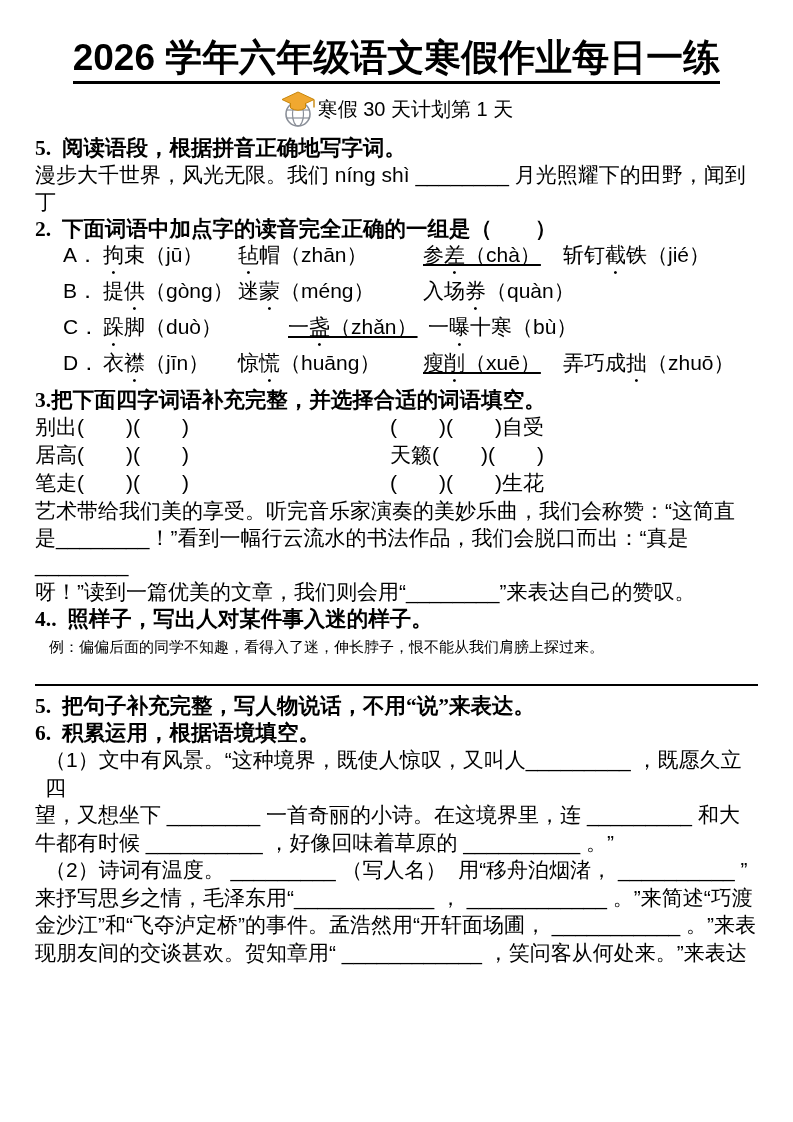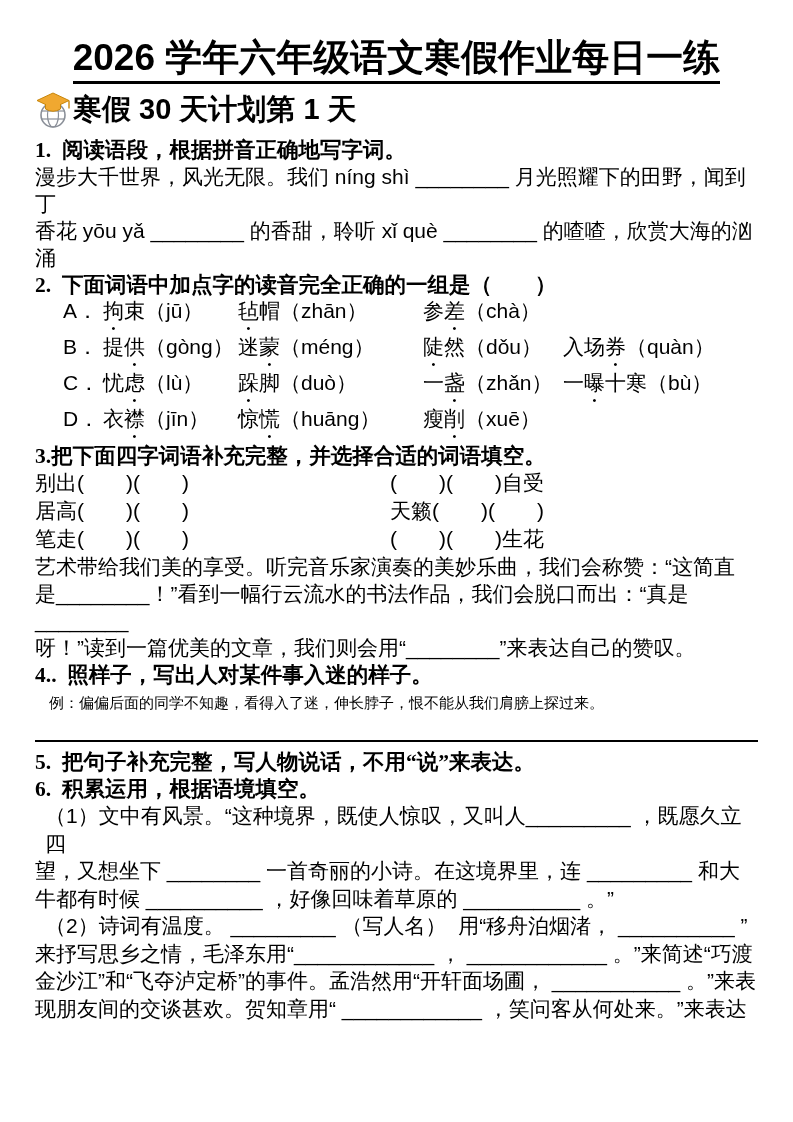--- a/index.html
+++ b/index.html
@@ -17,23 +17,24 @@
     font-weight: 800;
     text-align: center;
     line-height: 1.2;
     margin-bottom: 10px;
   }
   .title .underlined { border-bottom: 3px solid #000; padding-bottom: 3px; }
 
   .subtitle {
     display: flex;
     align-items: center;
+    justify-content: center;
     gap: 2px;
-    font-size: 29px;
-    font-weight: 700;
+    font-size: 20px;
+    font-weight: 400;
     margin-bottom: 8px;
   }
   .cap-icon { display: inline-flex; }
 
   .prompt {
     font-family: "Liberation Serif", "DejaVu Serif", serif;
     font-size: 21.5px;
     font-weight: 700;
     line-height: 25px;
     white-space: pre-wrap;
@@ -51,21 +52,21 @@
     display: flex;
     font-size: 21px;
     line-height: 25.5px;
     padding-left: 28px;
     white-space: pre;
   }
   .opt-label { width: 40px; }
   .cell { display: inline-block; }
   .c1 { width: 135px; }
   .c2 { width: 185px; }
-  .c3 { width: 140px; }
+  .c3 { width: 140px; text-decoration: underline; }
   .dotted {
     -webkit-text-emphasis: filled dot;
     text-emphasis: filled dot;
     -webkit-text-emphasis-position: under right;
     text-emphasis-position: under right;
   }
 
   .q3-row {
     display: flex;
     font-size: 21px;
@@ -103,54 +104,53 @@
         <line x1="6.5" y1="20" x2="29.5" y2="20" stroke="#8a8f98" stroke-width="1.2"></line>
         <line x1="6.5" y1="28" x2="29.5" y2="28" stroke="#8a8f98" stroke-width="1.2"></line>
         <polygon points="18,2 34,9.5 18,17 2,9.5" fill="#f0a830" stroke="#c8860a" stroke-width="1"></polygon>
         <path d="M10.5 13 L10.5 18 Q18 22.5 25.5 18 L25.5 13" fill="#f0a830" stroke="#c8860a" stroke-width="1"></path>
         <line x1="34" y1="9.5" x2="34" y2="17.5" stroke="#c8860a" stroke-width="1.4"></line>
       </svg>
     </span>
     <span>寒假 30 天计划第 1 天</span>
   </div>
 
-  <div class="prompt">1.  阅读语段，根据拼音正确地写字词。</div>
+  <div class="prompt">5.  阅读语段，根据拼音正确地写字词。</div>
   <div class="line">漫步大千世界，风光无限。我们 níng shì ________ 月光照耀下的田野，闻到丁</div>
-  <div class="line">香花 yōu yǎ ________ 的香甜，聆听 xǐ què ________ 的喳喳，欣赏大海的汹涌</div>
 
   <div class="prompt">2.  下面词语中加点字的读音完全正确的一组是（　　）</div>
 
   <div class="opt-row">
     <span class="opt-label">A．</span>
     <span class="cell c1"><span></span><span class="dotted">拘</span><span>束（jū）</span></span>
     <span class="cell c2"><span></span><span class="dotted">毡</span><span>帽（zhān）</span></span>
     <span class="cell c3"><span>参</span><span class="dotted">差</span><span>（chà）</span></span>
+    <span class="cell"><span>斩钉</span><span class="dotted">截</span><span>铁（jié）</span></span>
   </div>
 
   <div class="opt-row">
     <span class="opt-label">B．</span>
     <span class="cell c1"><span>提</span><span class="dotted">供</span><span>（gòng）</span></span>
     <span class="cell c2"><span>迷</span><span class="dotted">蒙</span><span>（méng）</span></span>
-    <span class="cell c3"><span></span><span class="dotted">陡</span><span>然（dǒu）</span></span>
     <span class="cell"><span>入场</span><span class="dotted">券</span><span>（quàn）</span></span>
   </div>
 
   <div class="opt-row">
     <span class="opt-label">C．</span>
-    <span class="cell c1"><span>忧</span><span class="dotted">虑</span><span>（lù）</span></span>
     <span class="cell c2"><span></span><span class="dotted">跺</span><span>脚（duò）</span></span>
     <span class="cell c3"><span>一</span><span class="dotted">盏</span><span>（zhǎn）</span></span>
     <span class="cell"><span>一</span><span class="dotted">曝</span><span>十寒（bù）</span></span>
   </div>
 
   <div class="opt-row">
     <span class="opt-label">D．</span>
     <span class="cell c1"><span>衣</span><span class="dotted">襟</span><span>（jīn）</span></span>
     <span class="cell c2"><span>惊</span><span class="dotted">慌</span><span>（huāng）</span></span>
     <span class="cell c3"><span>瘦</span><span class="dotted">削</span><span>（xuē）</span></span>
+    <span class="cell"><span>弄巧成</span><span class="dotted">拙</span><span>（zhuō）</span></span>
   </div>
 
   <div class="prompt">3.把下面四字词语补充完整，并选择合适的词语填空。</div>
   <div class="q3-row">
     <span class="q3-left">别出(　　)(　　)</span>
     <span>(　　)(　　)自受</span>
   </div>
   <div class="q3-row">
     <span class="q3-left">居高(　　)(　　)</span>
     <span>天籁(　　)(　　)</span>

